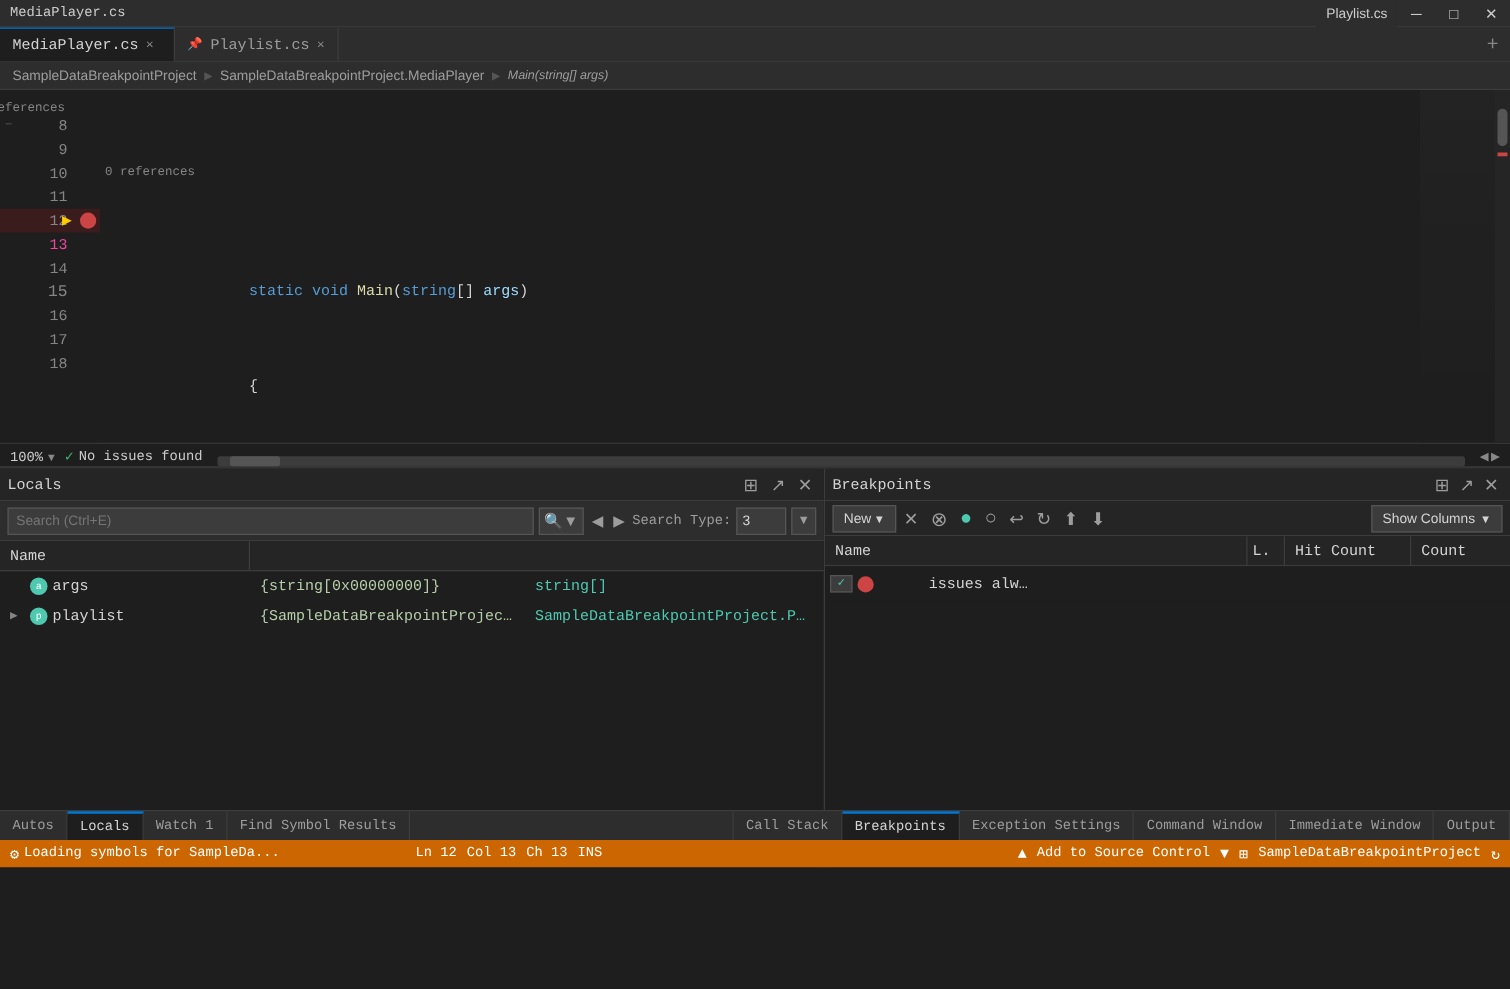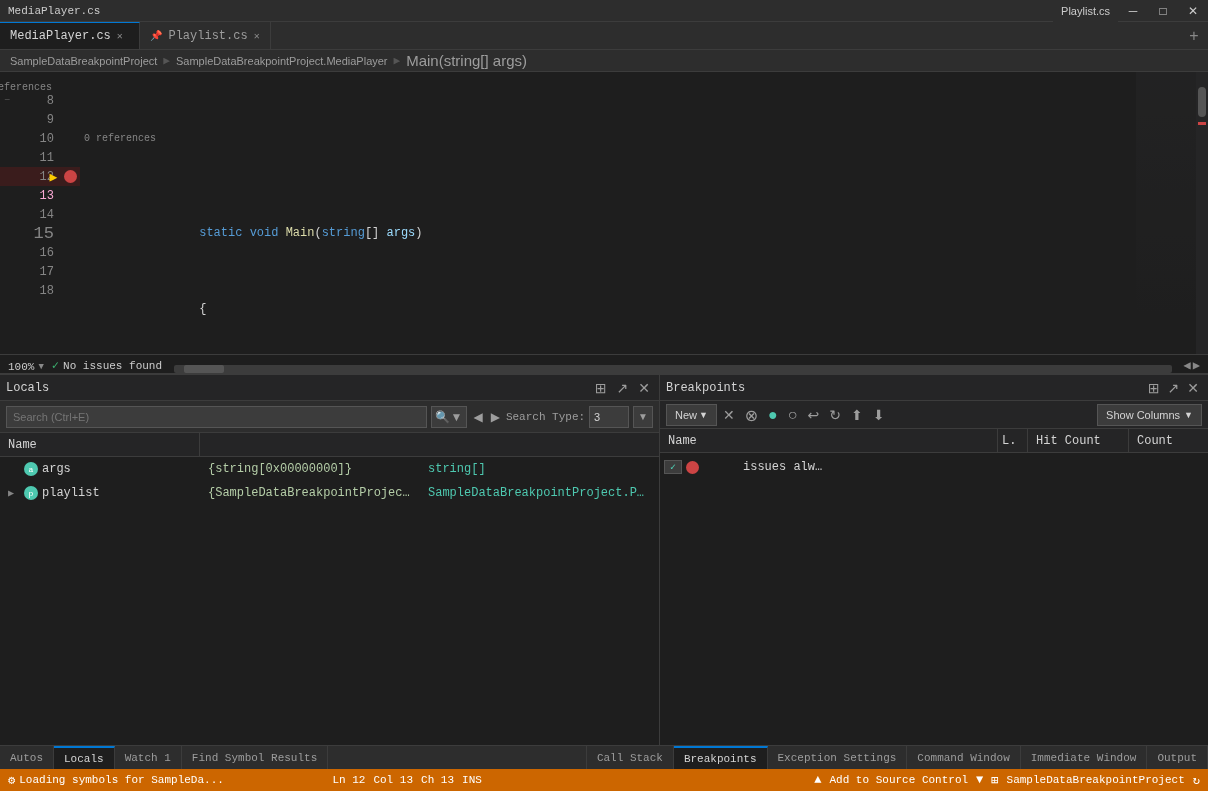--- a/index.html
+++ b/index.html
@@ -4,21 +4,21 @@
   <style>
     * { margin: 0; padding: 0; box-sizing: border-box; }
     body { background: #1e1e1e; color: #d4d4d4; font-family: 'Consolas', 'Courier New', monospace; font-size: 12px; width: 1208px; height: 791px; overflow: hidden; }
 
     
     .kw { color: #569cd6; }
   </style>
 </head>
 <body>
 
-<div style="position: relative; width: 1208px; height: 791px; overflow: hidden;">
+<div style="position: relative; width: 1208px; height: 694px; overflow: hidden;">
 
   <div style="background: #2d2d2d; height: 22px; display: flex; align-items: center; padding: 0 0 0 4px; border-bottom: 1px solid #3c3c3c;">
     <span style="font-size: 11px; color: #ccc; flex: 1; padding-left: 4px;">MediaPlayer.cs</span>
     <div style="display: flex;">
       <button style="background: #2d2d2d; border: none; color: #ccc; font-size: 11px; padding: 0 8px; cursor: pointer; height: 22px;">Playlist.cs</button>
       <button style="background: none; border: none; color: #ccc; width: 30px; height: 22px; cursor: pointer; font-size: 12px;">─</button>
       <button style="background: none; border: none; color: #ccc; width: 30px; height: 22px; cursor: pointer; font-size: 12px;">□</button>
       <button style="background: none; border: none; color: #ccc; width: 30px; height: 22px; cursor: pointer; font-size: 12px;">✕</button>
     </div>
   </div>
@@ -35,44 +35,44 @@
     </div>
     <div style="flex: 1;"></div>
     <button style="background: none; border: none; color: #888; width: 28px; cursor: pointer; font-size: 16px;">+</button>
   </div>
 
   <div style="background: #2d2d2d; height: 22px; display: flex; align-items: center; padding: 0 8px; gap: 4px; font-size: 11px; color: #9d9d9d; border-bottom: 1px solid #3c3c3c;">
     <button style="background: none; border: none; color: #9d9d9d; font-size: 11px; cursor: pointer; padding: 0 2px;">SampleDataBreakpointProject</button>
     <span style="color: #555;">▶</span>
     <button style="background: none; border: none; color: #9d9d9d; font-size: 11px; cursor: pointer; padding: 0 2px;">SampleDataBreakpointProject.MediaPlayer</button>
     <span style="color: #555;">▶</span>
-    <button style="background: none; border: none; color: #9d9d9d; font-size: 15px; cursor: pointer; padding: 0 2px;">Main(string[] args)</button>
+    <button style="background: none; border: none; color: #9d9d9d; font-size: 10px; cursor: pointer; padding: 0 2px; font-style: italic;">Main(string[] args)</button>
   </div>
 
   <div style="background: #1e1e1e; height: 282px; display: flex; overflow: hidden; position: relative;">
 
     <div style="width: 60px; background: #1e1e1e; flex-shrink: 0;">
 
       <div style="height: 19px; display: flex; align-items: center; justify-content: flex-end; padding-right: 8px; color: #858585; font-size: 10px;">
         <span>0 references</span>
       </div>
 
       <div style="height: 19px; display: flex; align-items: center;">
         <div style="width: 14px; display: flex; align-items: center; justify-content: center;">
           <span style="color: #555; font-size: 10px; cursor: pointer;">−</span>
         </div>
         <span style="flex: 1; text-align: right; padding-right: 6px; color: #858585; font-size: 12px;">8</span>
       </div>
       <div style="height: 19px; display: flex; align-items: center; justify-content: flex-end; padding-right: 6px; color: #858585; font-size: 12px;">9</div>
       <div style="height: 19px; display: flex; align-items: center; justify-content: flex-end; padding-right: 6px; color: #858585; font-size: 12px;">10</div>
       <div style="height: 19px; display: flex; align-items: center; justify-content: flex-end; padding-right: 6px; color: #858585; font-size: 12px;">11</div>
       <div style="height: 19px; display: flex; align-items: center; justify-content: flex-end; padding-right: 6px; color: #858585; font-size: 12px; background: #3a1c1c;">12</div>
-      <div style="height: 19px; display: flex; align-items: center; justify-content: flex-end; padding-right: 6px; color: #f9a8d4; font-size: 12px; margin-left: 28px;">13</div>
+      <div style="height: 19px; display: flex; align-items: center; justify-content: flex-end; padding-right: 6px; color: #ec4899; font-size: 12px; margin-left: 28px;">13</div>
       <div style="height: 19px; display: flex; align-items: center; justify-content: flex-end; padding-right: 6px; color: #858585; font-size: 12px;">14</div>
-      <div style="height: 19px; display: flex; align-items: center; justify-content: flex-end; padding-right: 6px; color: #858585; font-size: 17px;">15</div>
+      <div style="height: 19px; display: flex; align-items: center; justify-content: flex-end; padding-right: 6px; color: #858585; font-size: 13px;">15</div>
       <div style="height: 19px; display: flex; align-items: center; justify-content: flex-end; padding-right: 6px; color: #858585; font-size: 12px;">16</div>
       <div style="height: 19px; display: flex; align-items: center; justify-content: flex-end; padding-right: 6px; color: #858585; font-size: 12px;">17</div>
       <div style="height: 19px; display: flex; align-items: center; justify-content: flex-end; padding-right: 6px; color: #858585; font-size: 12px;">18</div>
     </div>
 
     <div style="width: 20px; background: #1e1e1e; flex-shrink: 0; position: relative;">
       <div style="height: 19px;"></div>
       <div style="height: 19px;"></div>
       <div style="height: 19px;"></div>
       <div style="height: 19px;"></div>

